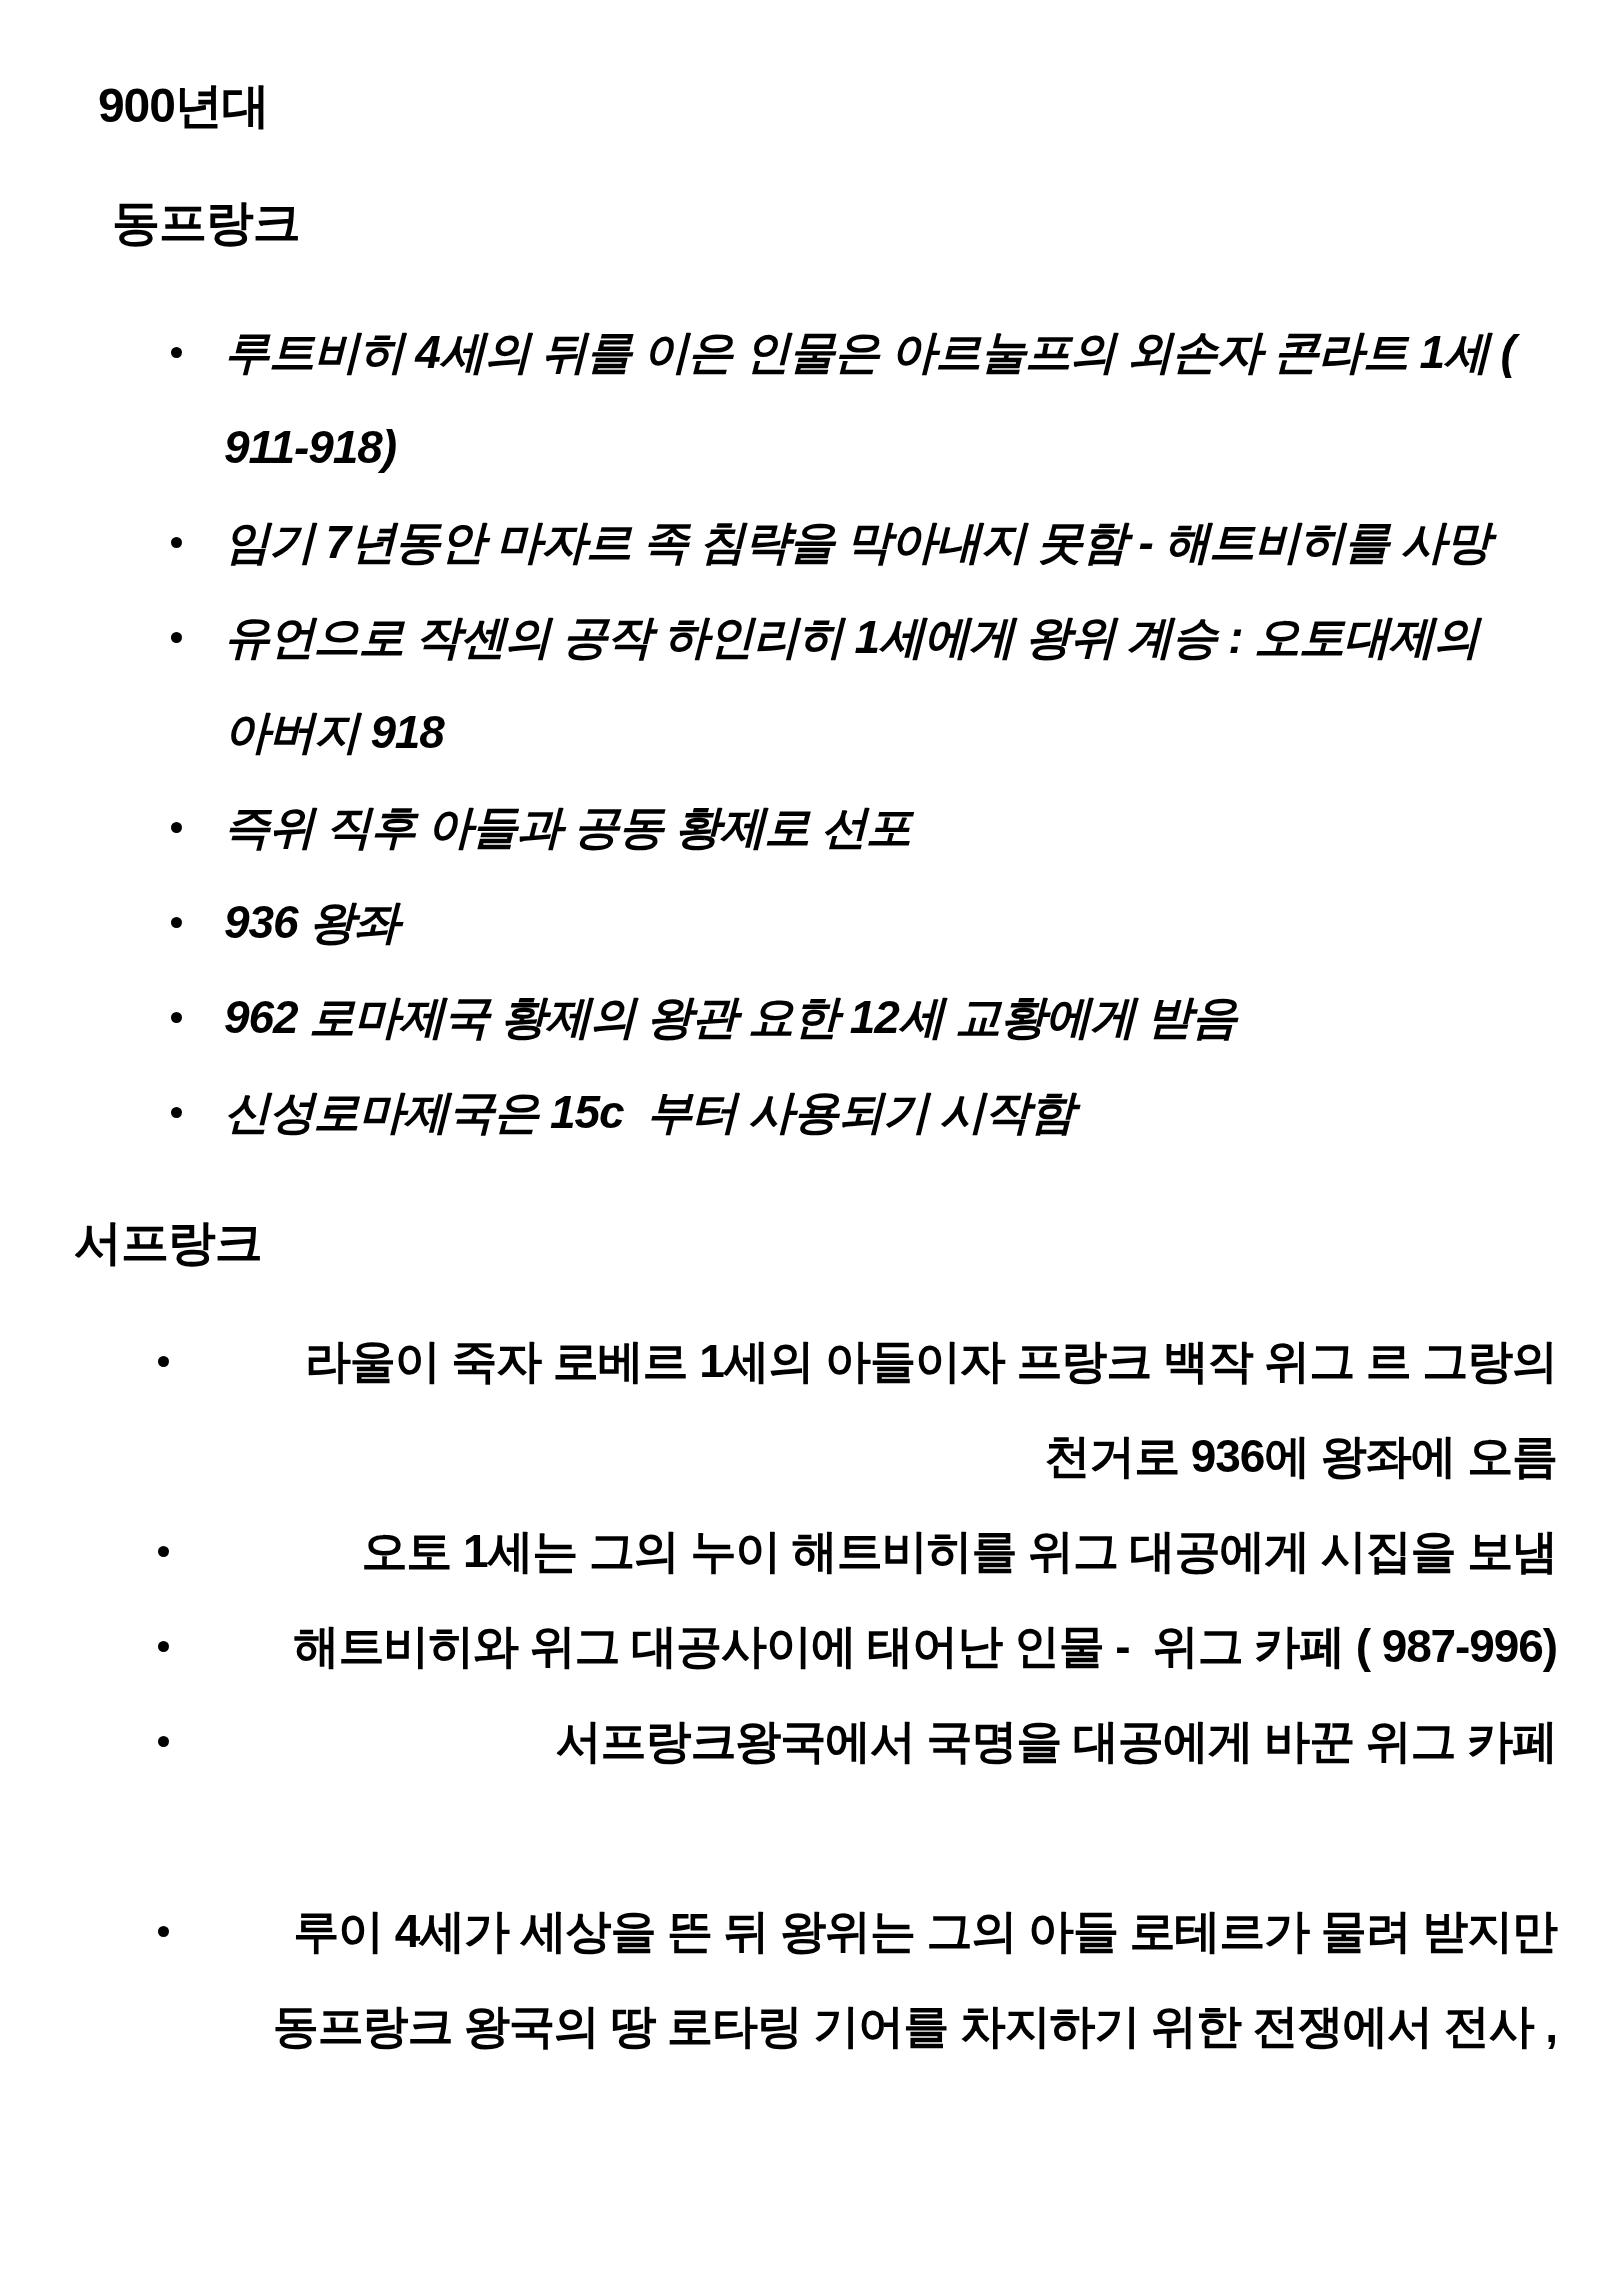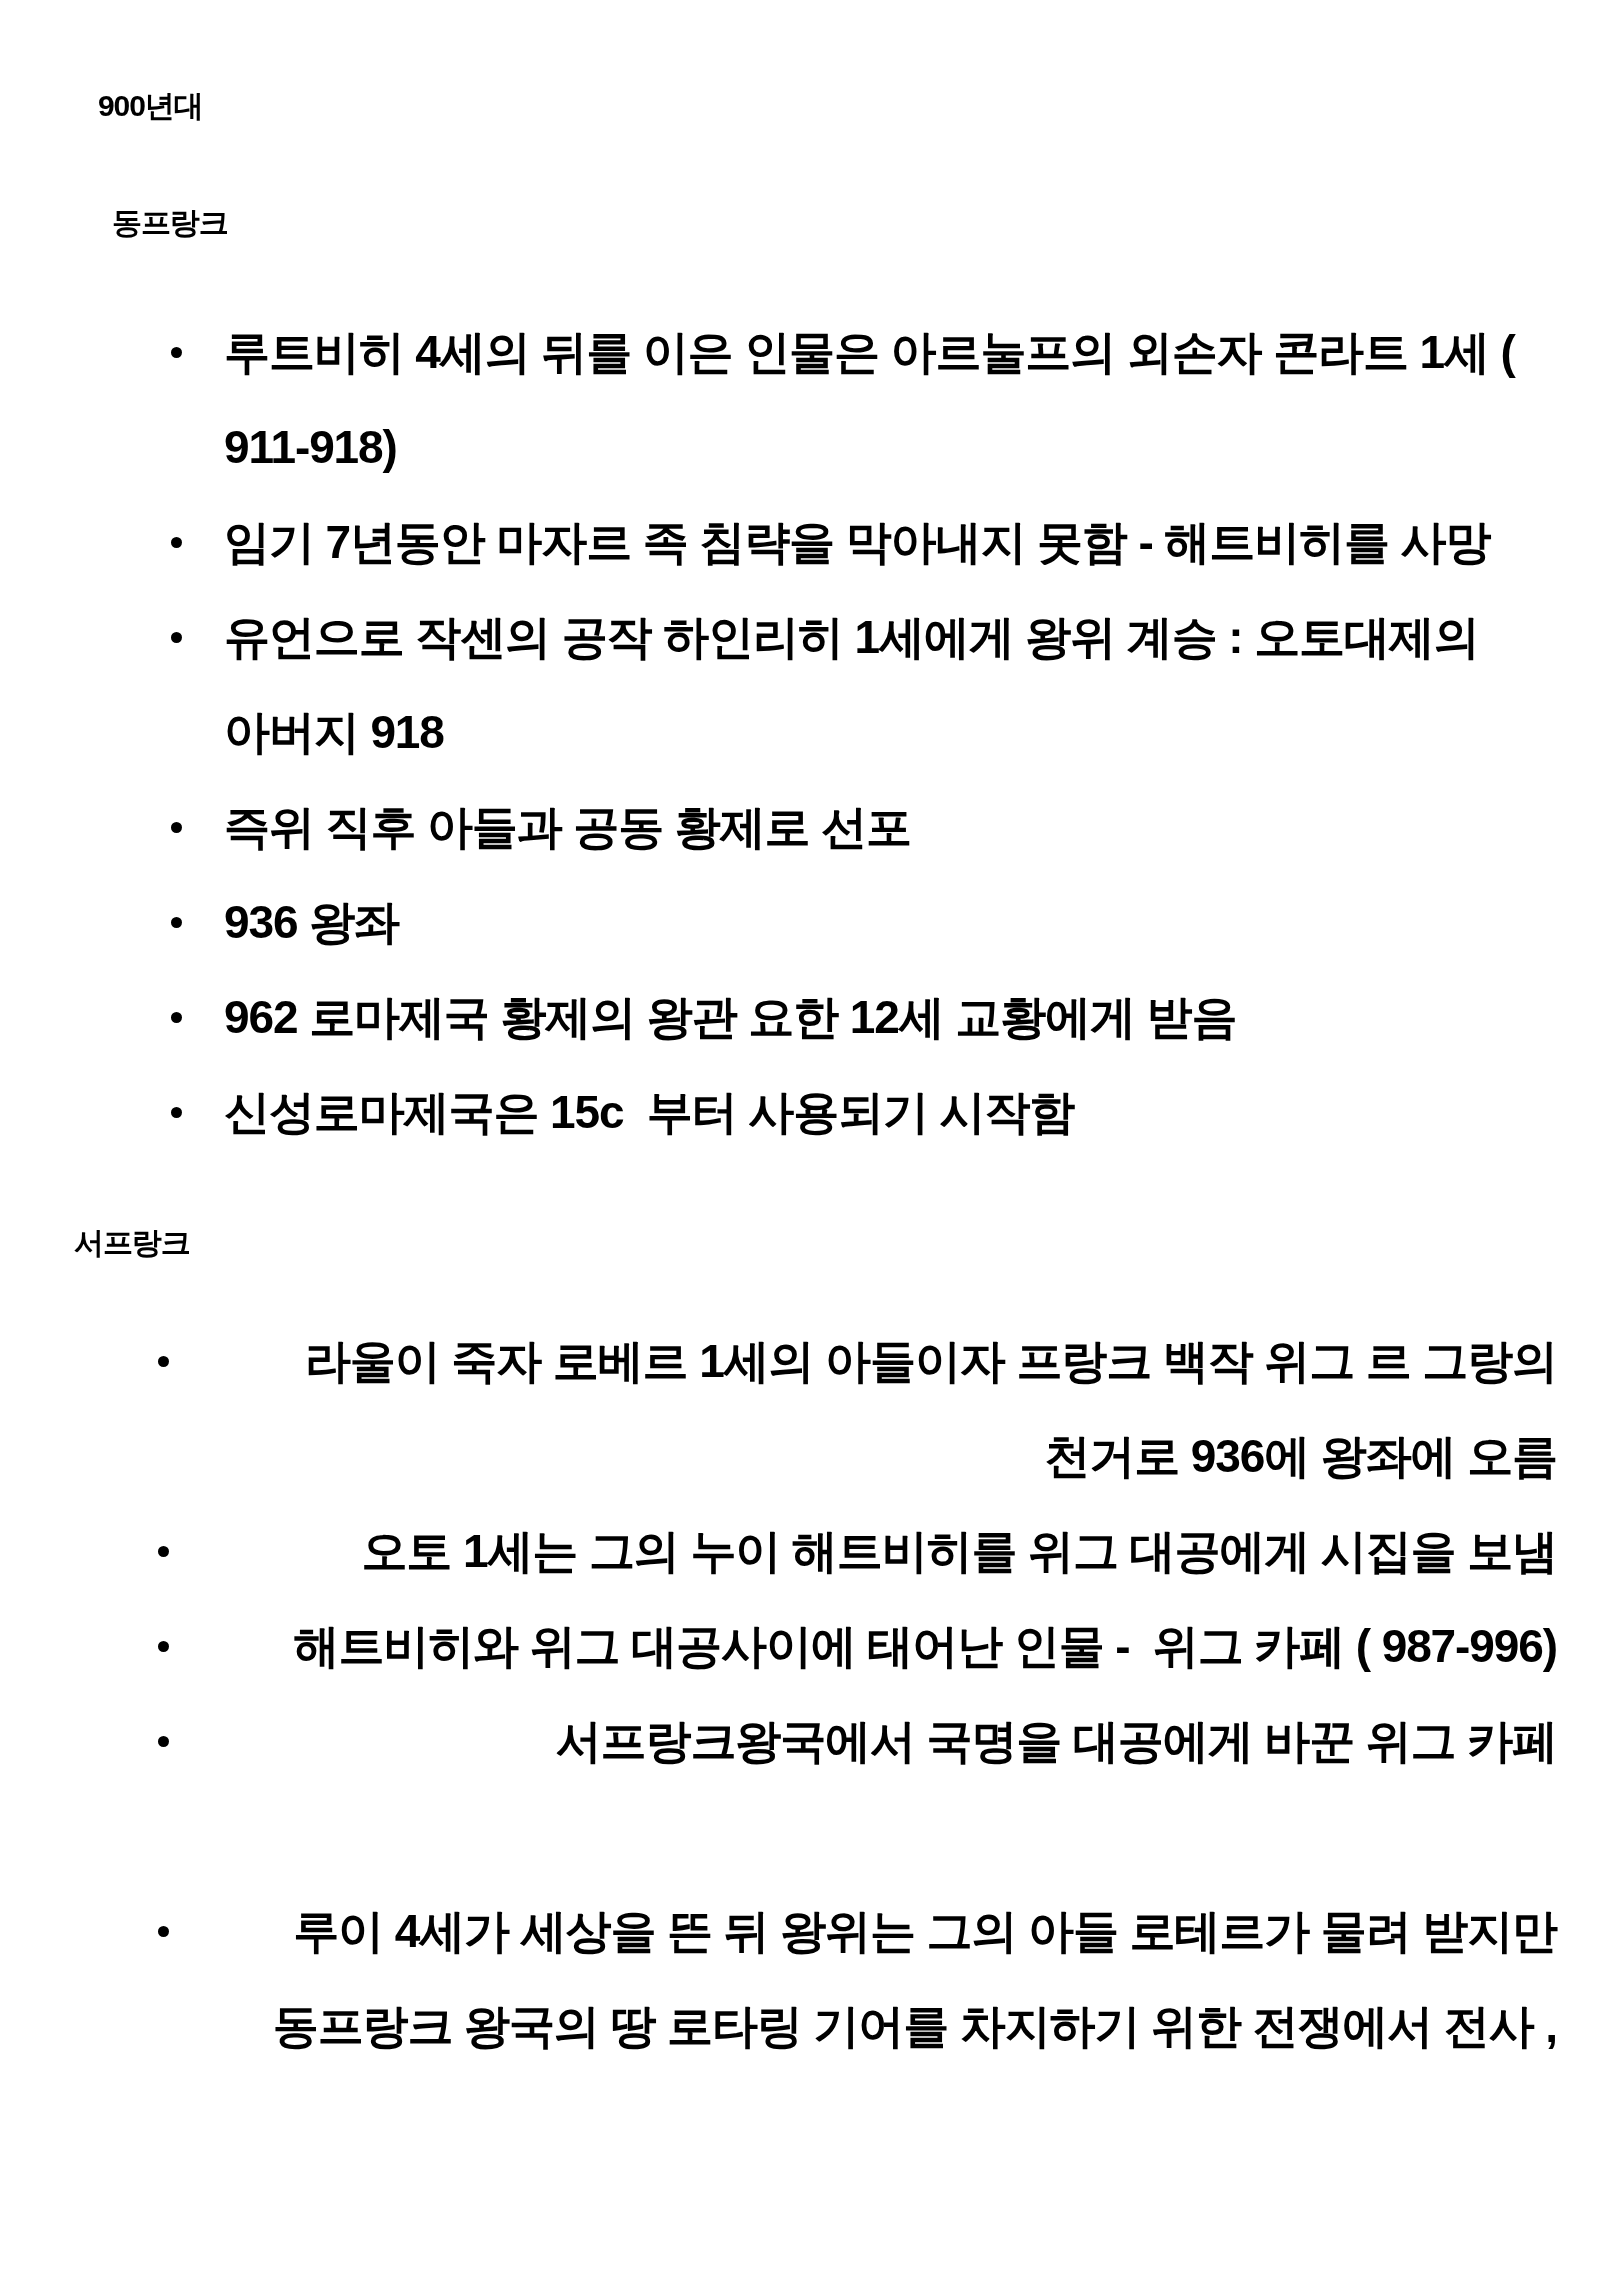--- a/index.html
+++ b/index.html
@@ -17,21 +17,21 @@
     padding-top: 58px;
     color: #000000;
     font-family: "Liberation Sans", "DejaVu Sans", sans-serif;
     font-weight: 700;
     font-size: 46px;
     line-height: 95px;
     letter-spacing: -1.1px;
   }
   h1, h2 {
     margin: 0;
-    font-size: 30px;
+    font-size: 48px;
     font-weight: 700;
     line-height: 96px;
     white-space: pre-wrap;
   }
   .doc-title {
     margin-left: 98px;
   }
   .sec-heading-0 {
     margin-left: 112px;
     margin-top: 20.5px;
@@ -47,21 +47,21 @@
   }
   ul.bullets-0 { margin-top: 34px; }
   ul.bullets-1 { margin-top: 23px; }
   ul.bullets li {
     position: relative;
     margin: 0;
     padding: 0;
     min-height: 95px;
     line-height: 95px;
   }
-  ul.bullets-0 li { padding-left: 224px; width: 1333px; }
+  ul.bullets-0 li { padding-left: 224px; width: 1333px; font-style: italic; }
   ul.bullets-1 li { padding-left: 213px; width: 1344px; text-align: right; }
   ul.bullets li .dot {
     position: absolute;
     top: 42px;
     width: 11px;
     height: 11px;
     border-radius: 50%;
     background: #000000;
   }
   ul.bullets-0 li .dot { left: 171px; }

